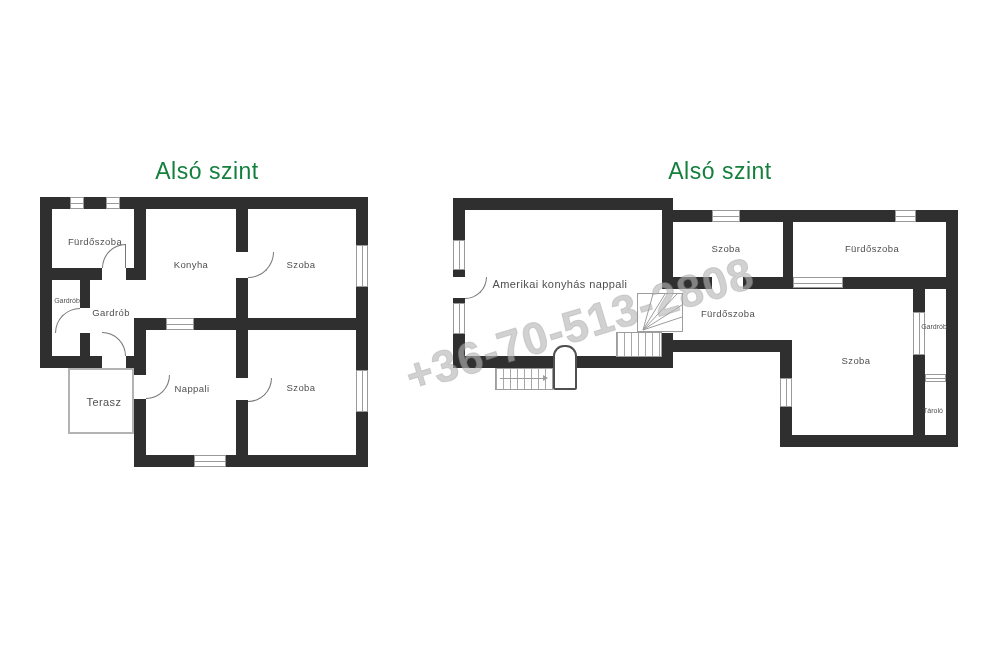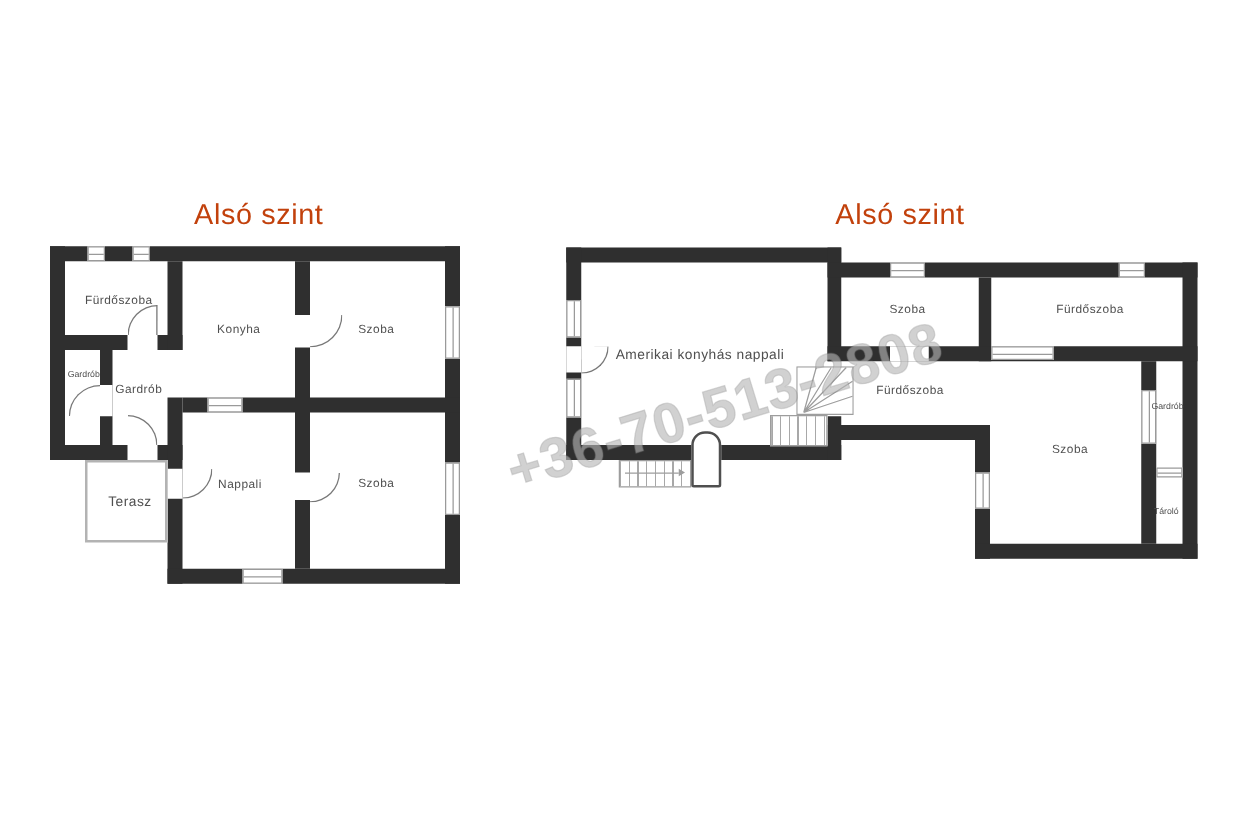--- a/index.html
+++ b/index.html
@@ -19,21 +19,21 @@
   .terr{position:absolute;border:2px solid #b3b3b3;box-sizing:border-box;background:#fff}
   .stair{position:absolute;border:1px solid #9d9d9d;box-sizing:border-box;background:#fff;
          background-image:repeating-linear-gradient(to right,#a8a8a8 0,#a8a8a8 1px,transparent 1px,transparent 7px)}
   .hl{position:absolute;background:#9d9d9d}
   .tri{position:absolute;width:0;height:0;border-top:3px solid transparent;border-bottom:3px solid transparent;border-left:5px solid #9d9d9d}
   .door-shape{position:absolute;background:#fff;border:2px solid #4f4f4f;border-radius:11px 11px 2px 2px;box-sizing:border-box;z-index:5}
   .rlabel{position:absolute;transform:translate(-50%,-50%);font-size:9.5px;letter-spacing:.4px;
           color:var(--room-label,#4f4f4f);white-space:nowrap;z-index:8}
   .rlabel.sm{font-size:7px;letter-spacing:0}
   .rlabel.md{font-size:11px}
-  .title{position:absolute;font-size:23px;font-weight:500;color:#c2410c;text-align:center;letter-spacing:.5px;z-index:8}
+  .title{position:absolute;font-size:23px;font-weight:500;color:#15803d;text-align:center;letter-spacing:.5px;z-index:8}
   .wm{position:absolute;left:378px;top:278px;width:404px;height:94px;display:flex;align-items:center;justify-content:center;
       transform:rotate(-17deg);font-size:45px;font-weight:700;letter-spacing:1px;
       color:var(--watermark,#b5b5b5);opacity:.62;-webkit-text-stroke:1px rgba(120,120,120,.45);
       z-index:50;pointer-events:none;white-space:nowrap}
 </style>
 </head>
 <body>
 
 <div class="canvas">
 

